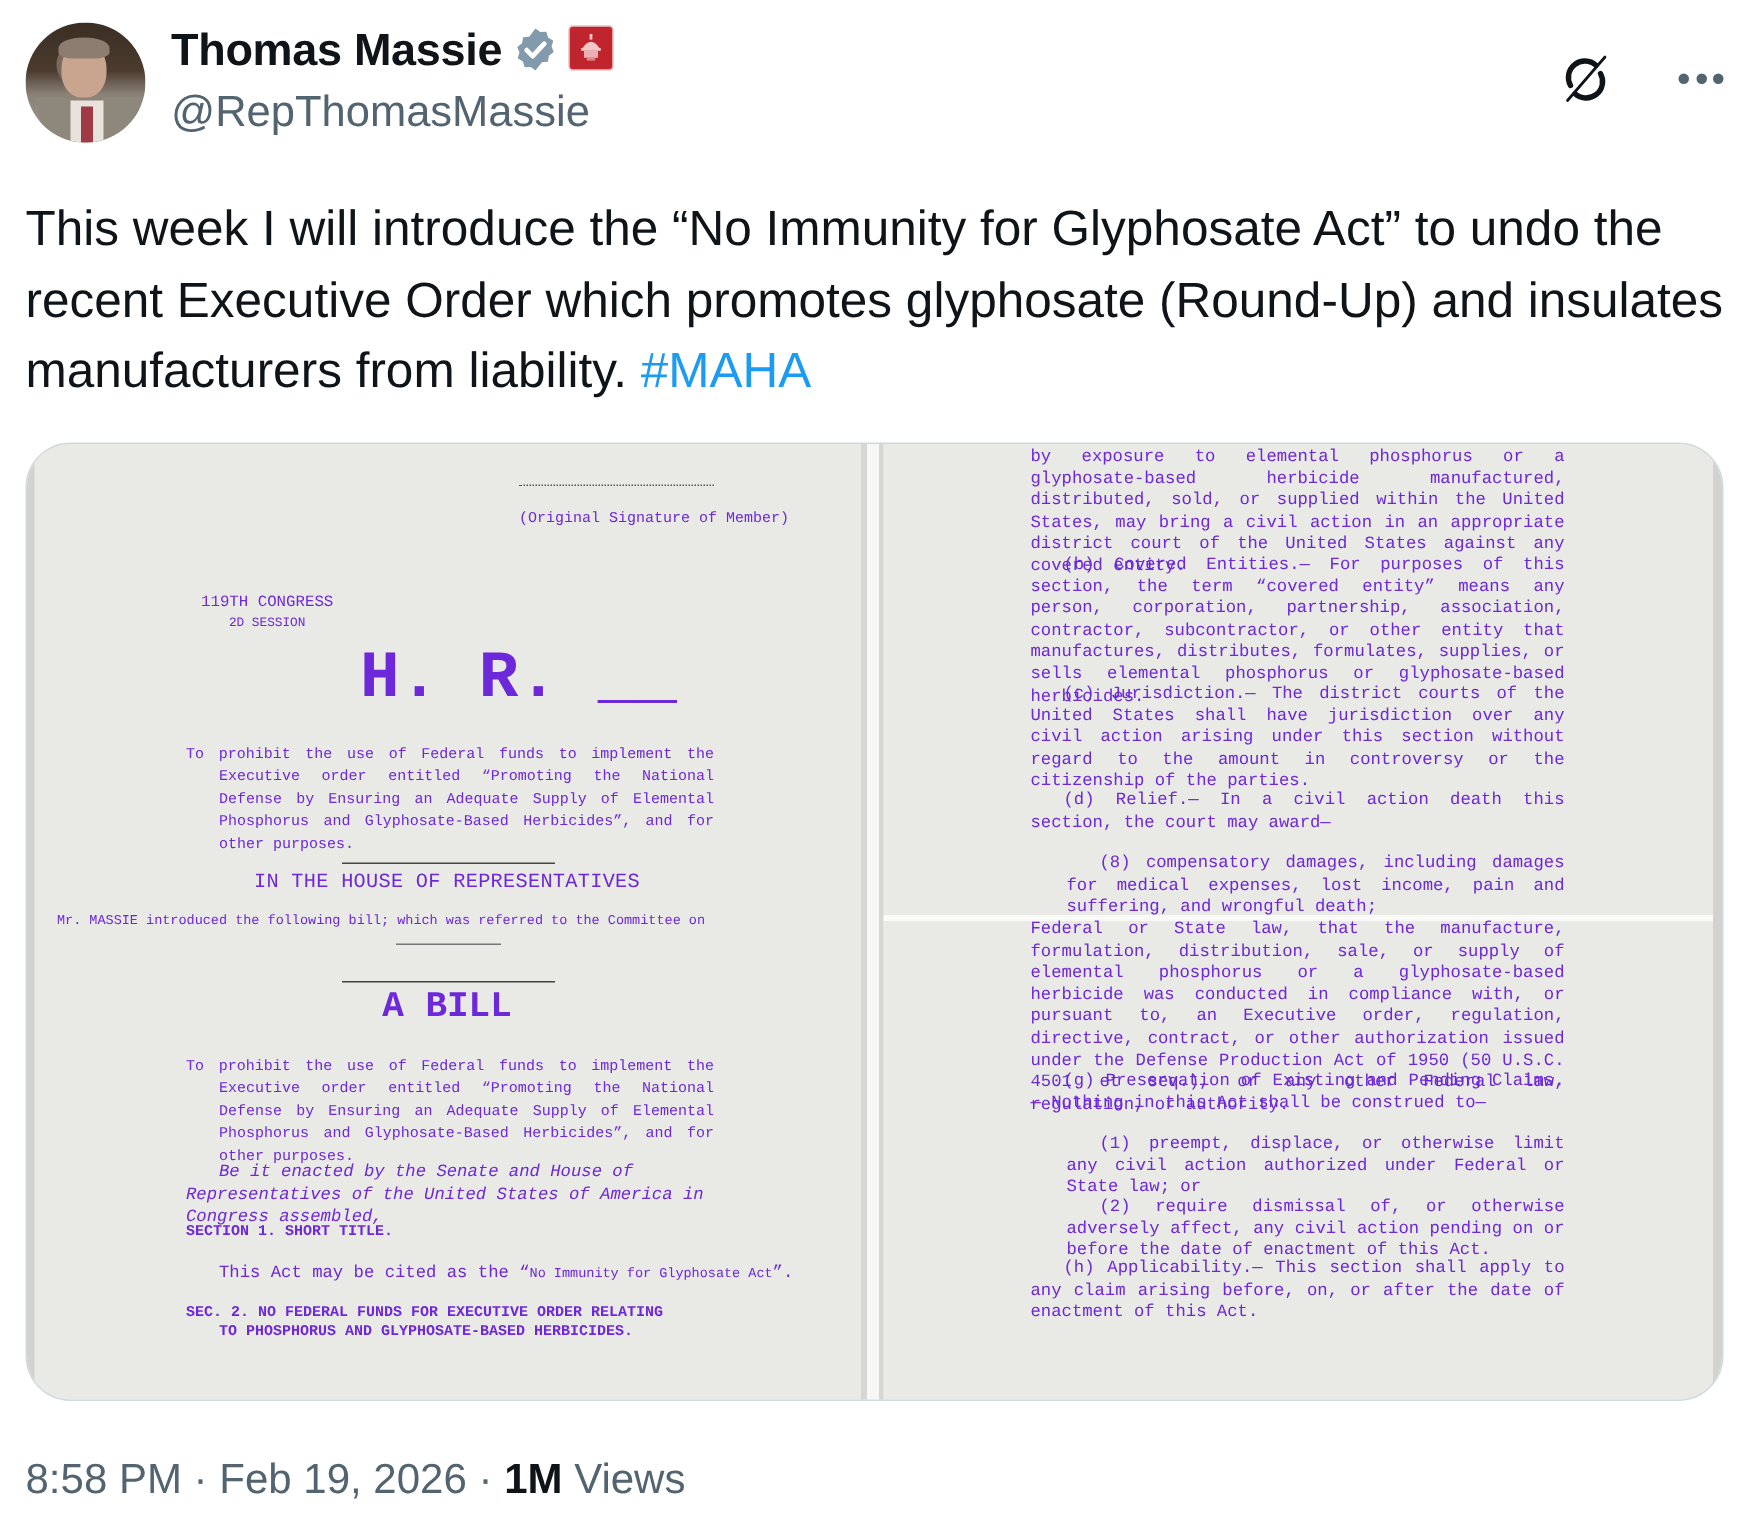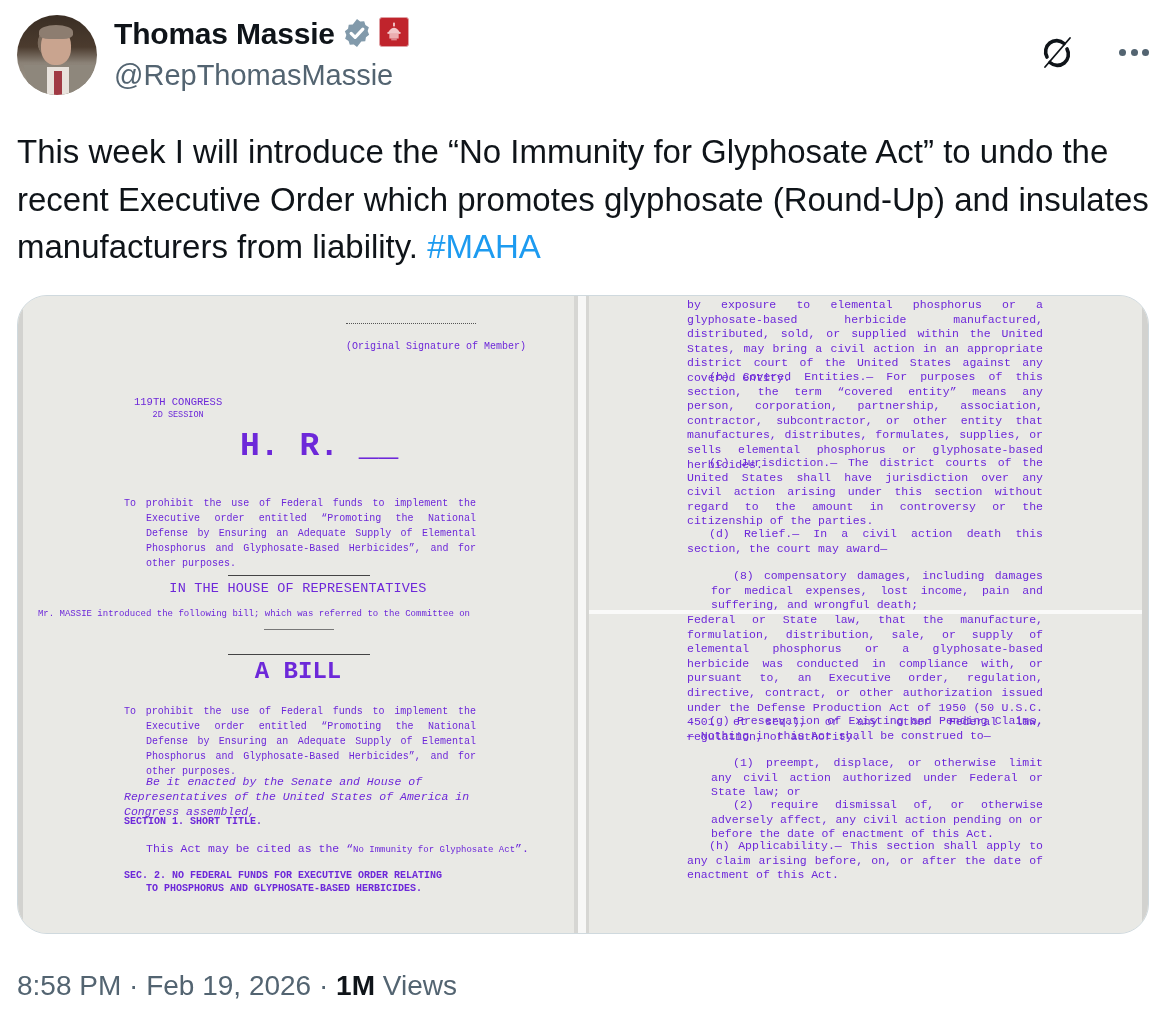--- a/index.html
+++ b/index.html
@@ -40,21 +40,21 @@
     .doc-right-top { left: 571px; top: 0; width: 561px; height: 314px; }
     .gap-h { position: absolute; left: 571px; top: 314px; width: 561px; height: 4px; background: #fafaf9; }
     .doc-right-bottom { left: 571px; top: 318px; width: 561px; height: 321px; }
     .edge-right { position: absolute; right: 0; top: 0; width: 6px; height: 639px; background: #d2d2cf; }
     .edge-left { position: absolute; left: 0; top: 0; width: 5px; height: 639px; background: #d2d2cf; }
 
     .sig-dots { position: absolute; left: 328px; top: 27px; width: 130px; border-top: 1px dotted #555; }
     .sig-label { position: absolute; left: 328px; top: 45px; font-size: 10px; }
     .congress { position: absolute; left: 116px; top: 100px; font-size: 10.5px; text-align: center; line-height: 13px; }
     .congress .sc { font-size: 8.5px; }
-    .hr { position: absolute; left: 222px; top: 132px; font-size: 33px; font-weight: 700; text-align: center; }
+    .hr { position: absolute; left: 222px; top: 132px; font-size: 44px; font-weight: 700; text-align: center; }
     .para { position: absolute; font-size: 10px; line-height: 15px; text-align: justify; }
     .hang { padding-left: 22px; text-indent: -22px; }
     .rule { position: absolute; height: 1px; background: #444; }
     .center { position: absolute; text-align: center; }
     .house { left: 0; width: 560px; top: 285px; font-size: 13.5px; letter-spacing: 0.2px; }
     .introduced { left: 0; width: 472px; top: 313px; font-size: 9px; }
     .abill { left: 0; width: 560px; top: 362px; font-size: 24px; font-weight: 700; }
     .enact { position: absolute; left: 106px; top: 478px; width: 350px; font-size: 11.5px; line-height: 15px; font-style: italic; }
     .sec1 { position: absolute; left: 106px; top: 520px; font-size: 10px; font-weight: 700; }
     .cite { position: absolute; left: 128px; top: 546px; font-size: 11.5px; }

